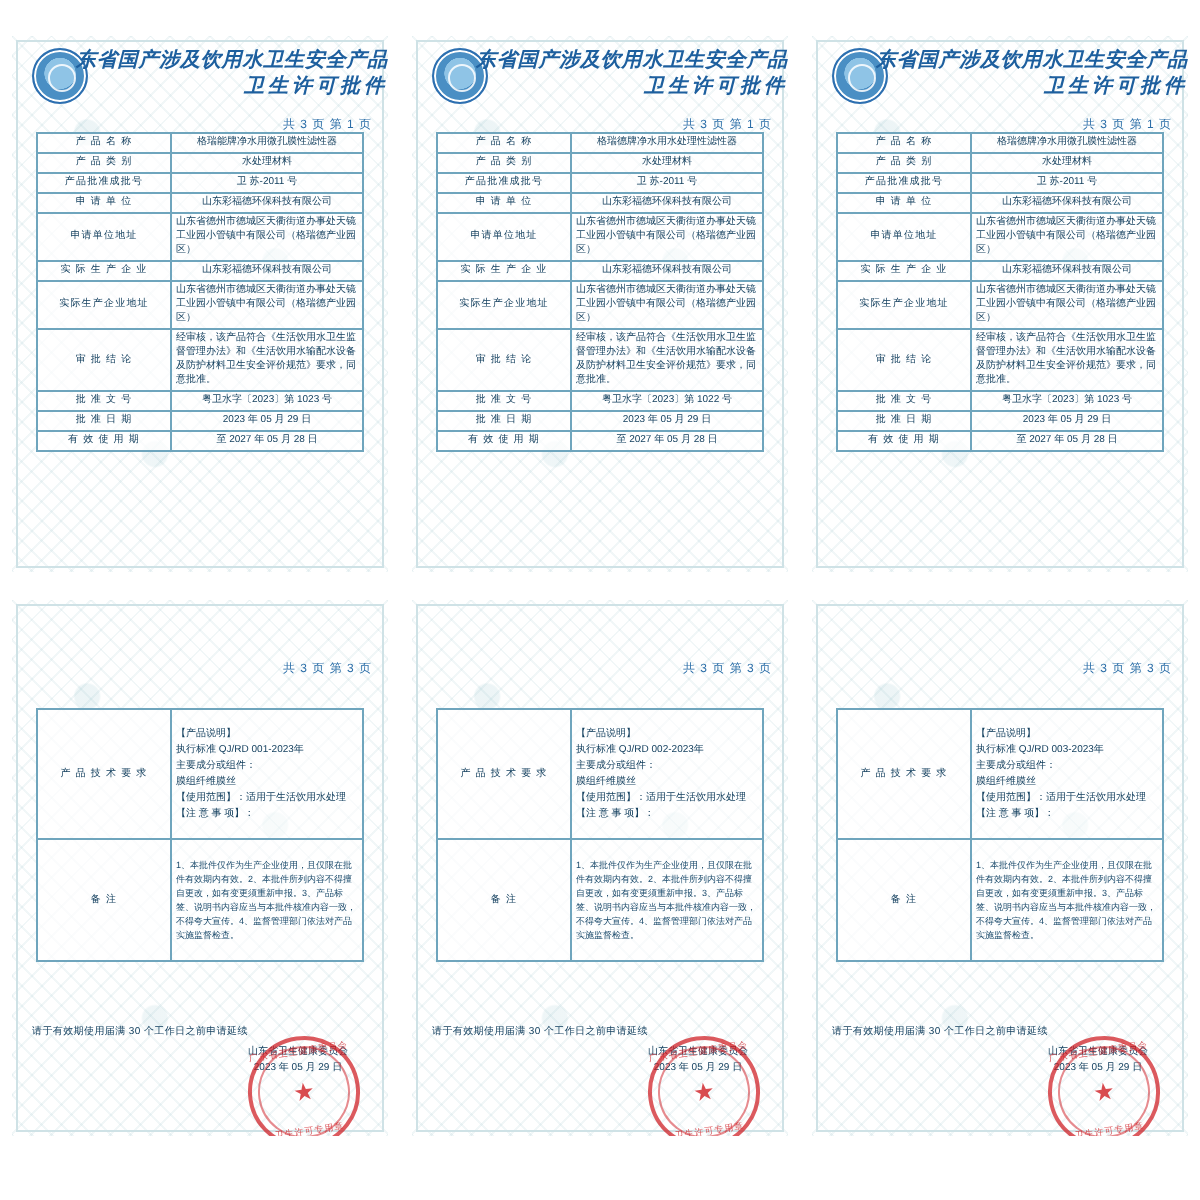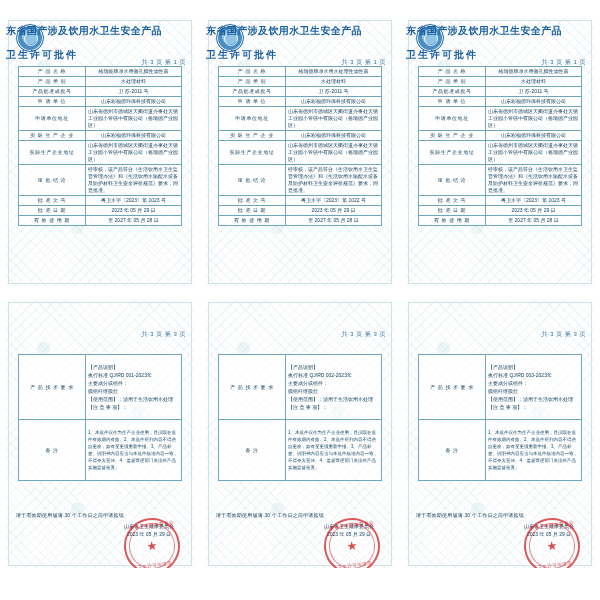--- a/index.html
+++ b/index.html
@@ -28,29 +28,30 @@
   }
   .border-frame{
     position:absolute;inset:2px;
     border:1px solid #cfe2e6;
     pointer-events:none;
   }
 
   
   .hdr{
     position:absolute;left:0;right:0;top:6px;
-    text-align:left;
+    text-align:right;
     color:#1d5f9e;
+    font-style:italic;
   }
   .hdr .line1{
     font-size:10px;font-weight:bold;letter-spacing:.4px;line-height:13px;
     white-space:nowrap;
   }
   .hdr .line2{
-    font-size:10px;font-weight:bold;letter-spacing:2px;line-height:13px;margin-top:11px;
+    font-size:10px;font-weight:bold;letter-spacing:2px;line-height:13px;
   }
   .emblem{
     position:absolute;left:10px;top:6px;
     width:26px;height:26px;border-radius:50%;
     border:1.5px solid #2d6fb0;
     background:radial-gradient(circle at 50% 45%, #8fc4e6 0 40%, #4a8fc4 41% 70%, #2d6fb0 71% 100%);
     box-shadow:0 0 0 1px #ffffff inset;
   }
   .emblem:after{
     content:"";position:absolute;left:50%;top:50%;

